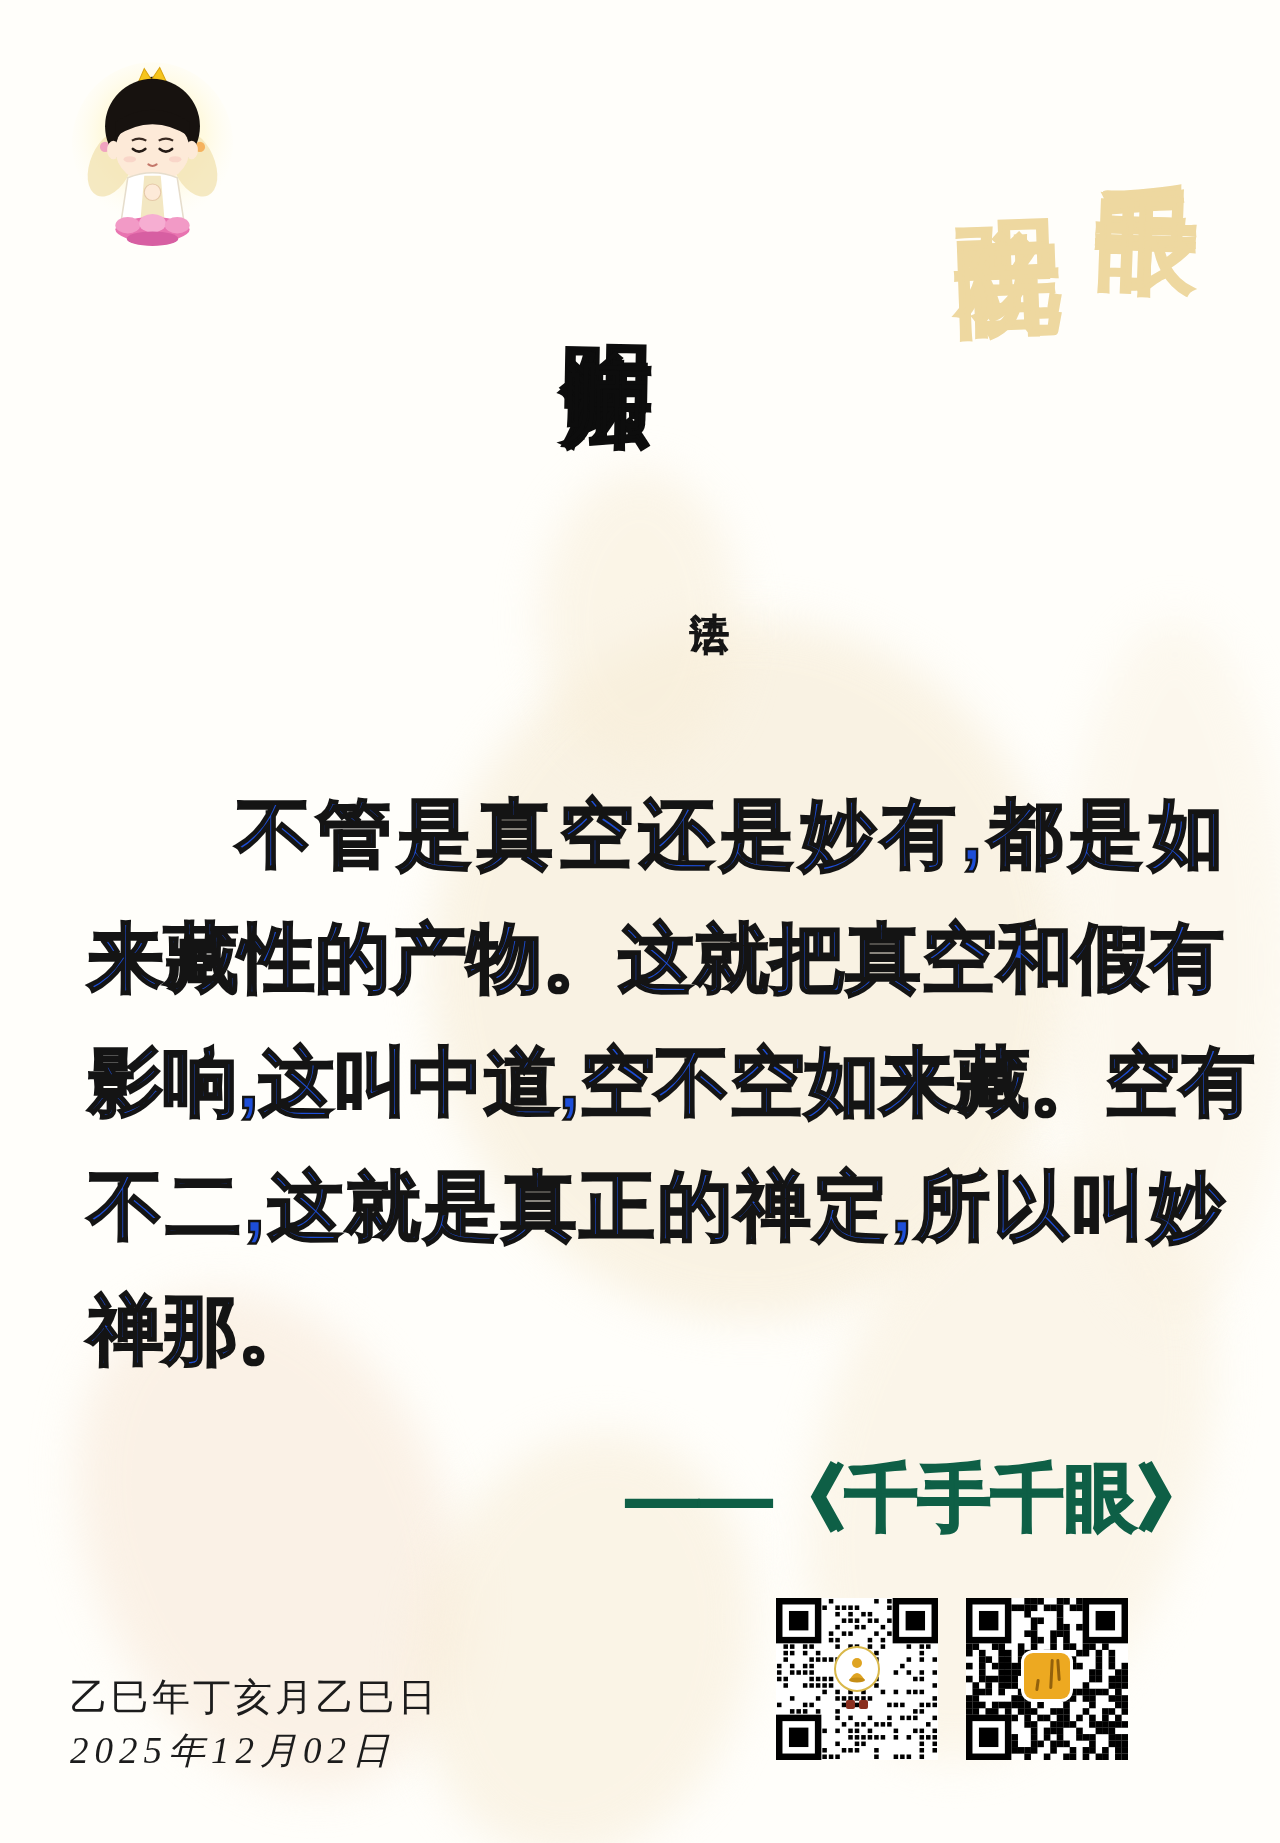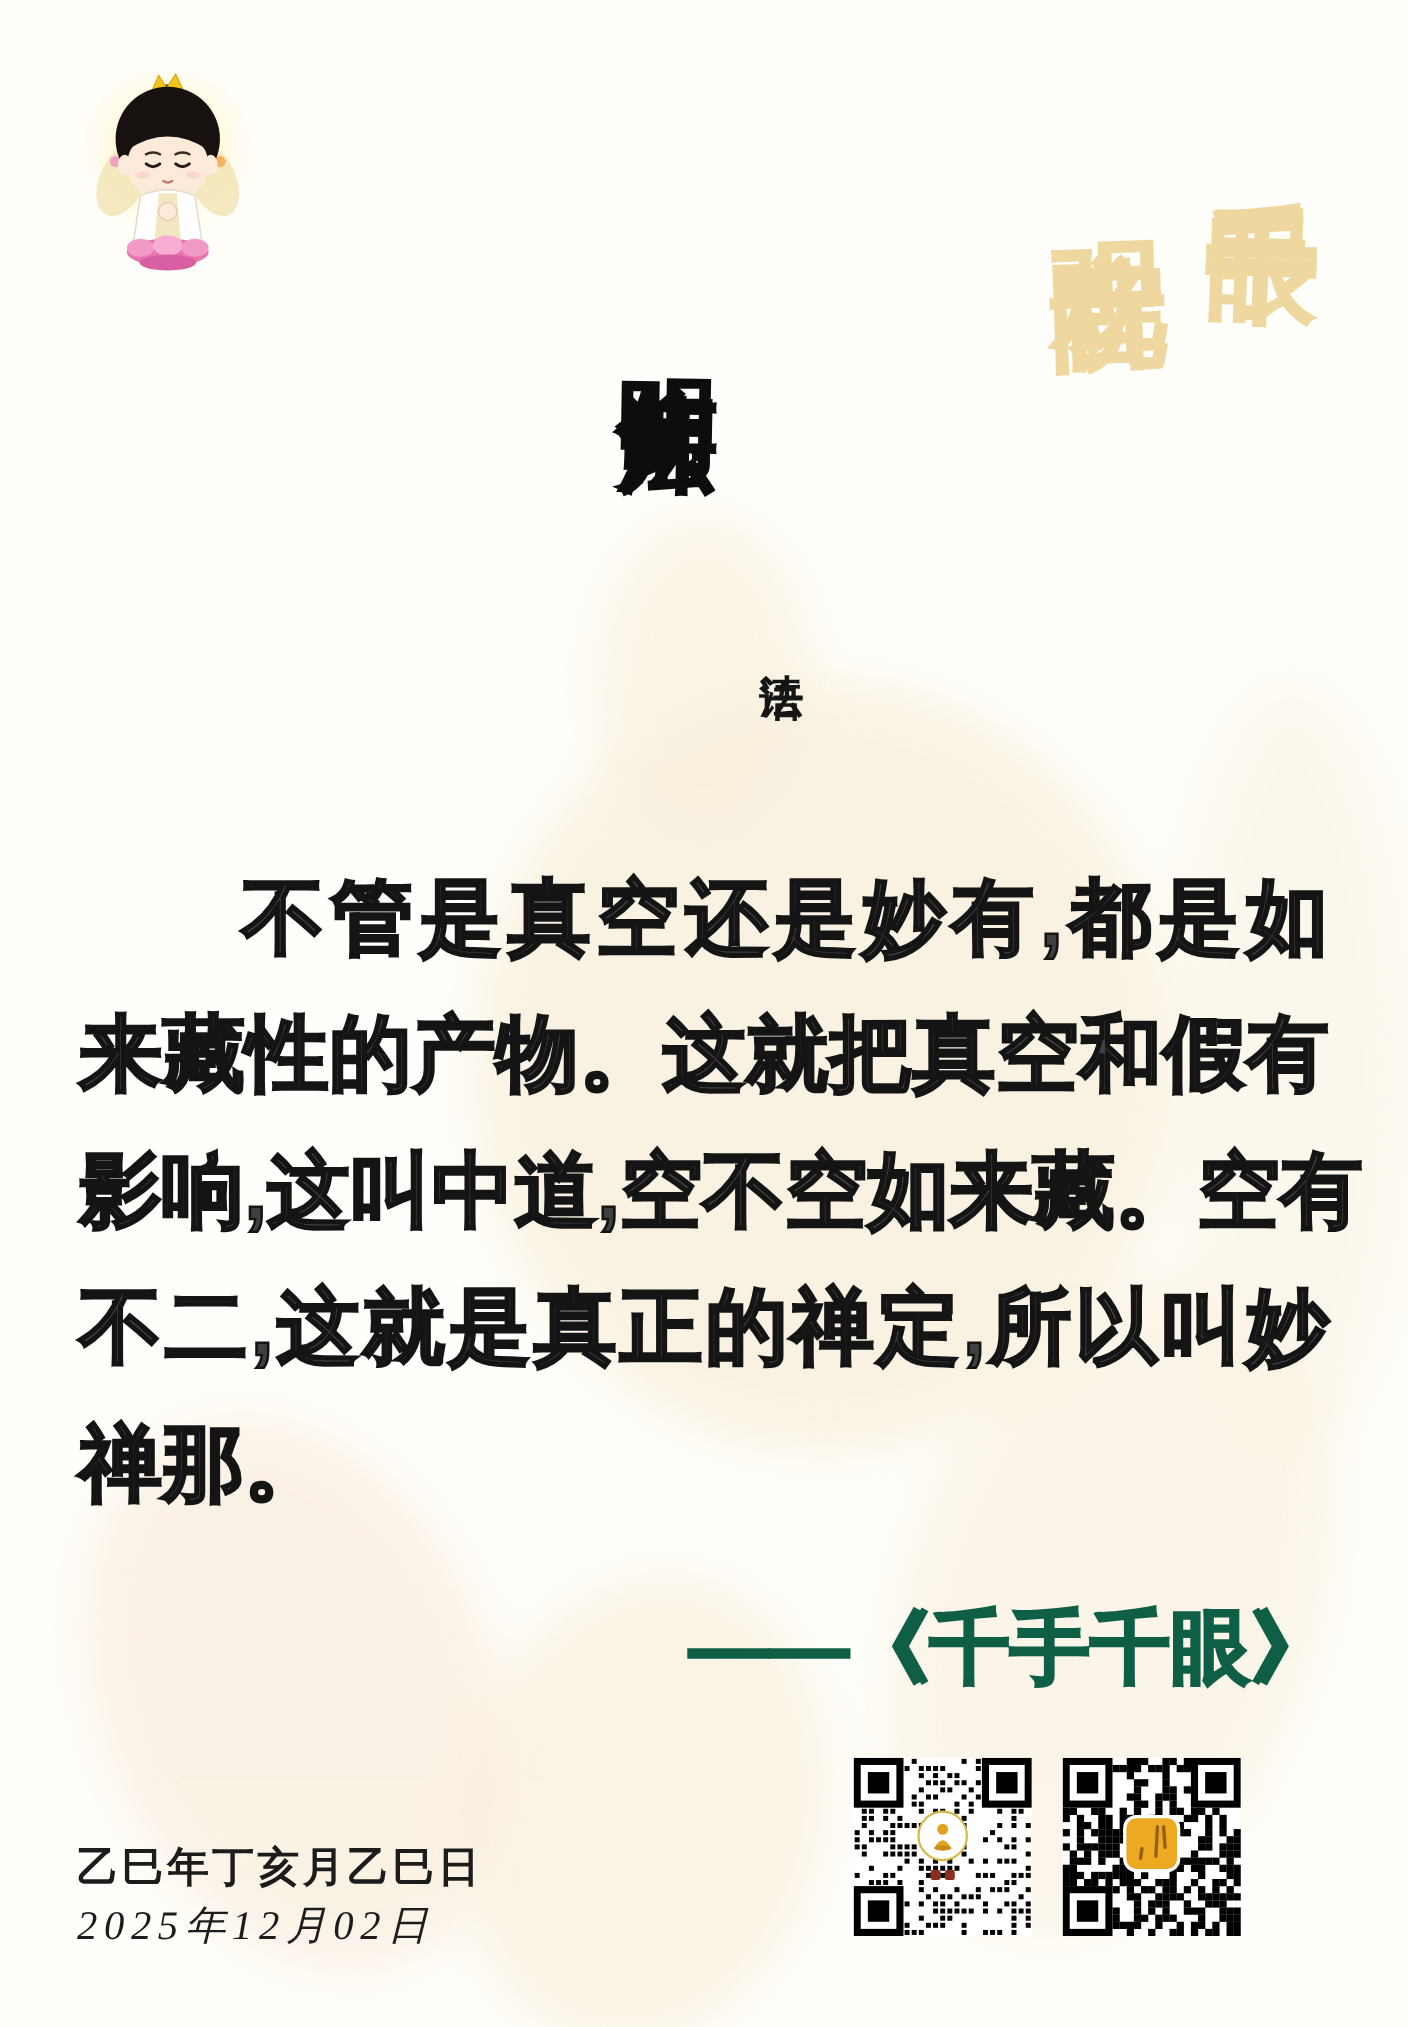--- a/index.html
+++ b/index.html
@@ -31,37 +31,37 @@
     position:absolute;left:560px;top:272px;writing-mode:vertical-rl;text-orientation:upright;
     font-family:"DejaVu Serif",serif;font-size:92px;line-height:1.06;font-weight:bold;
     color:#0d0d0d;-webkit-text-stroke:1.5px #0d0d0d;letter-spacing:6px;transform:rotate(1deg);
   }
   .fayu{
     position:absolute;left:688px;top:580px;writing-mode:vertical-rl;text-orientation:upright;
     font-family:"Liberation Sans",sans-serif;font-size:40px;line-height:1.1;
     font-weight:bold;color:#151515;letter-spacing:4px;
   }
   
-  .quote{position:absolute;left:72px;top:772px;width:1136px;color:#404040;}
+  .quote{position:absolute;left:88px;top:772px;width:1136px;color:#1d4ed8;}
   .quote-line{
     font-size:75px;font-weight:bold;line-height:124px;white-space:nowrap;
     text-align:justify;text-align-last:justify;
     -webkit-text-stroke:2.4px #141414;letter-spacing:0;
   }
   .quote-line.indent{padding-left:148px;width:988px;}
   .quote-line.last{text-align:left;text-align-last:left;}
   .source{
     position:absolute;right:70px;top:1450px;
     font-size:73px;font-weight:bold;color:#0e5f46;
     -webkit-text-stroke:2.2px #0e5f46;white-space:nowrap;
   }
   
   .lunar{
     position:absolute;left:70px;top:1672px;font-family:"Liberation Serif",serif;
-    font-size:38px;font-weight:bold;color:#1c1c1c;letter-spacing:3px;
+    font-size:38px;font-weight:normal;color:#1c1c1c;letter-spacing:3px;
   }
   .greg{
     position:absolute;left:70px;top:1726px;font-family:"Liberation Serif",serif;
     font-style:italic;font-size:37px;font-weight:normal;color:#1c1c1c;letter-spacing:6px;
   }
   
   .qr{position:absolute;width:162px;height:162px;background:#fff;}
   .qr-left{left:776px;top:1598px;}
   .qr-right{left:966px;top:1598px;}
   .qr svg{display:block;width:100%;height:100%;}

